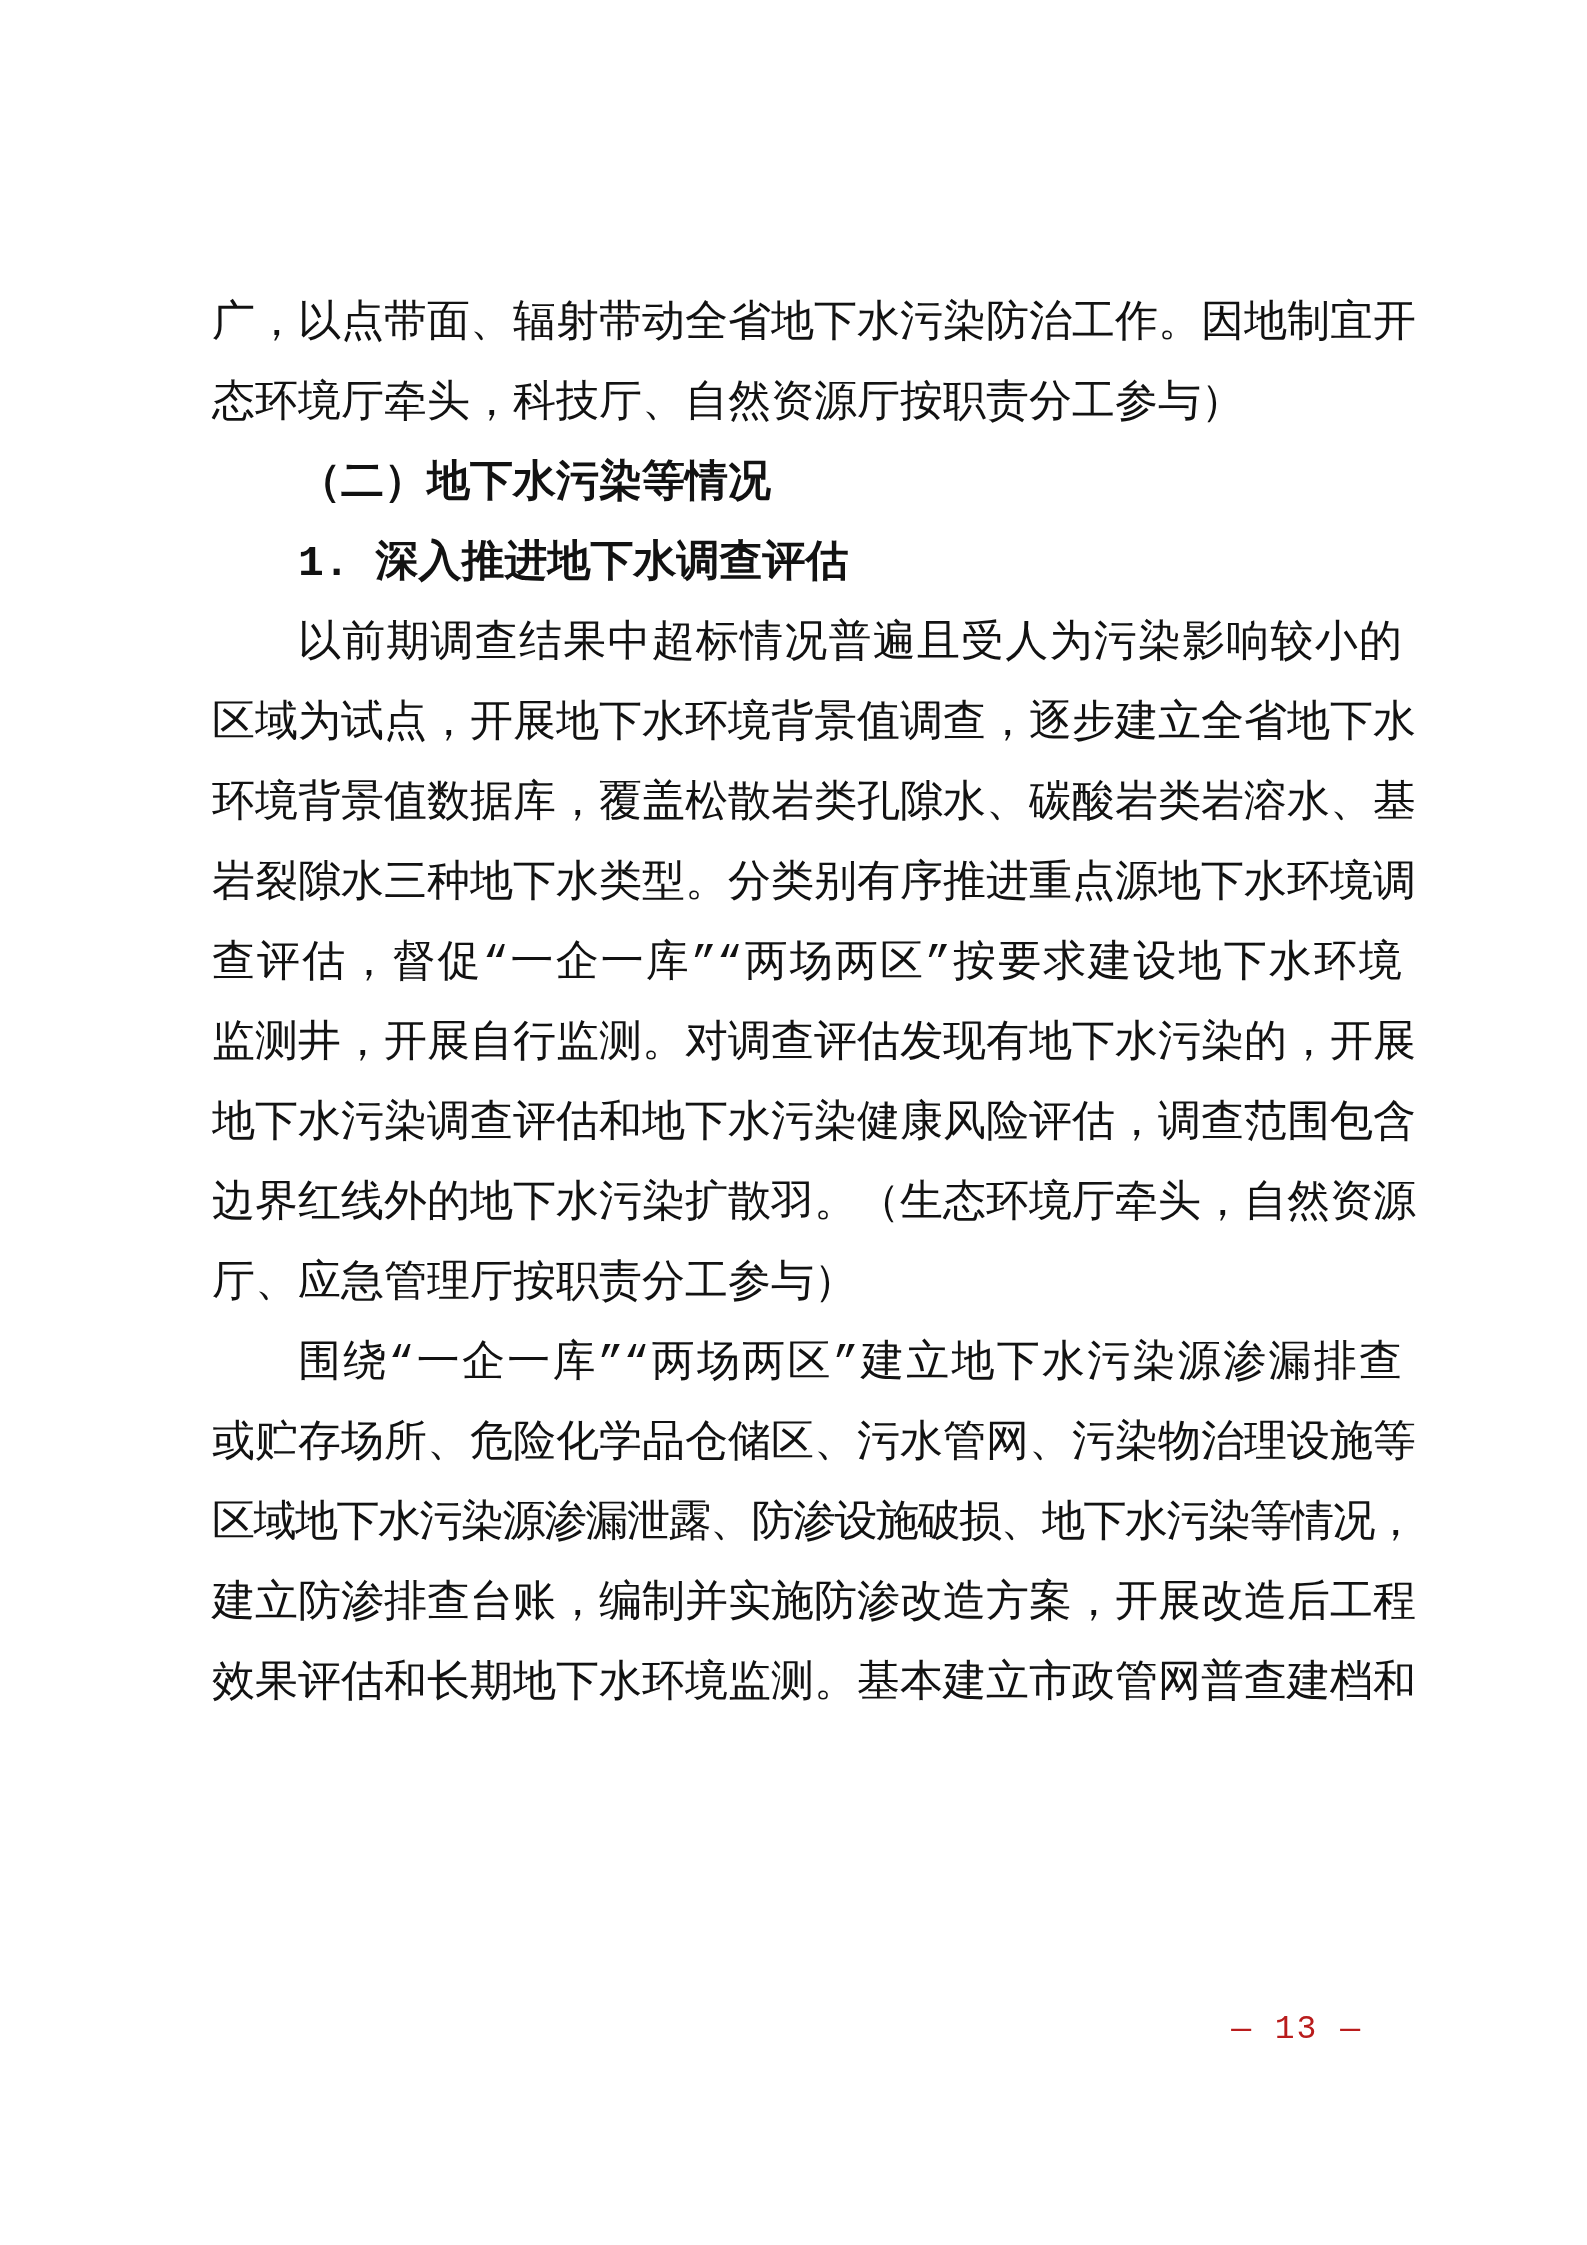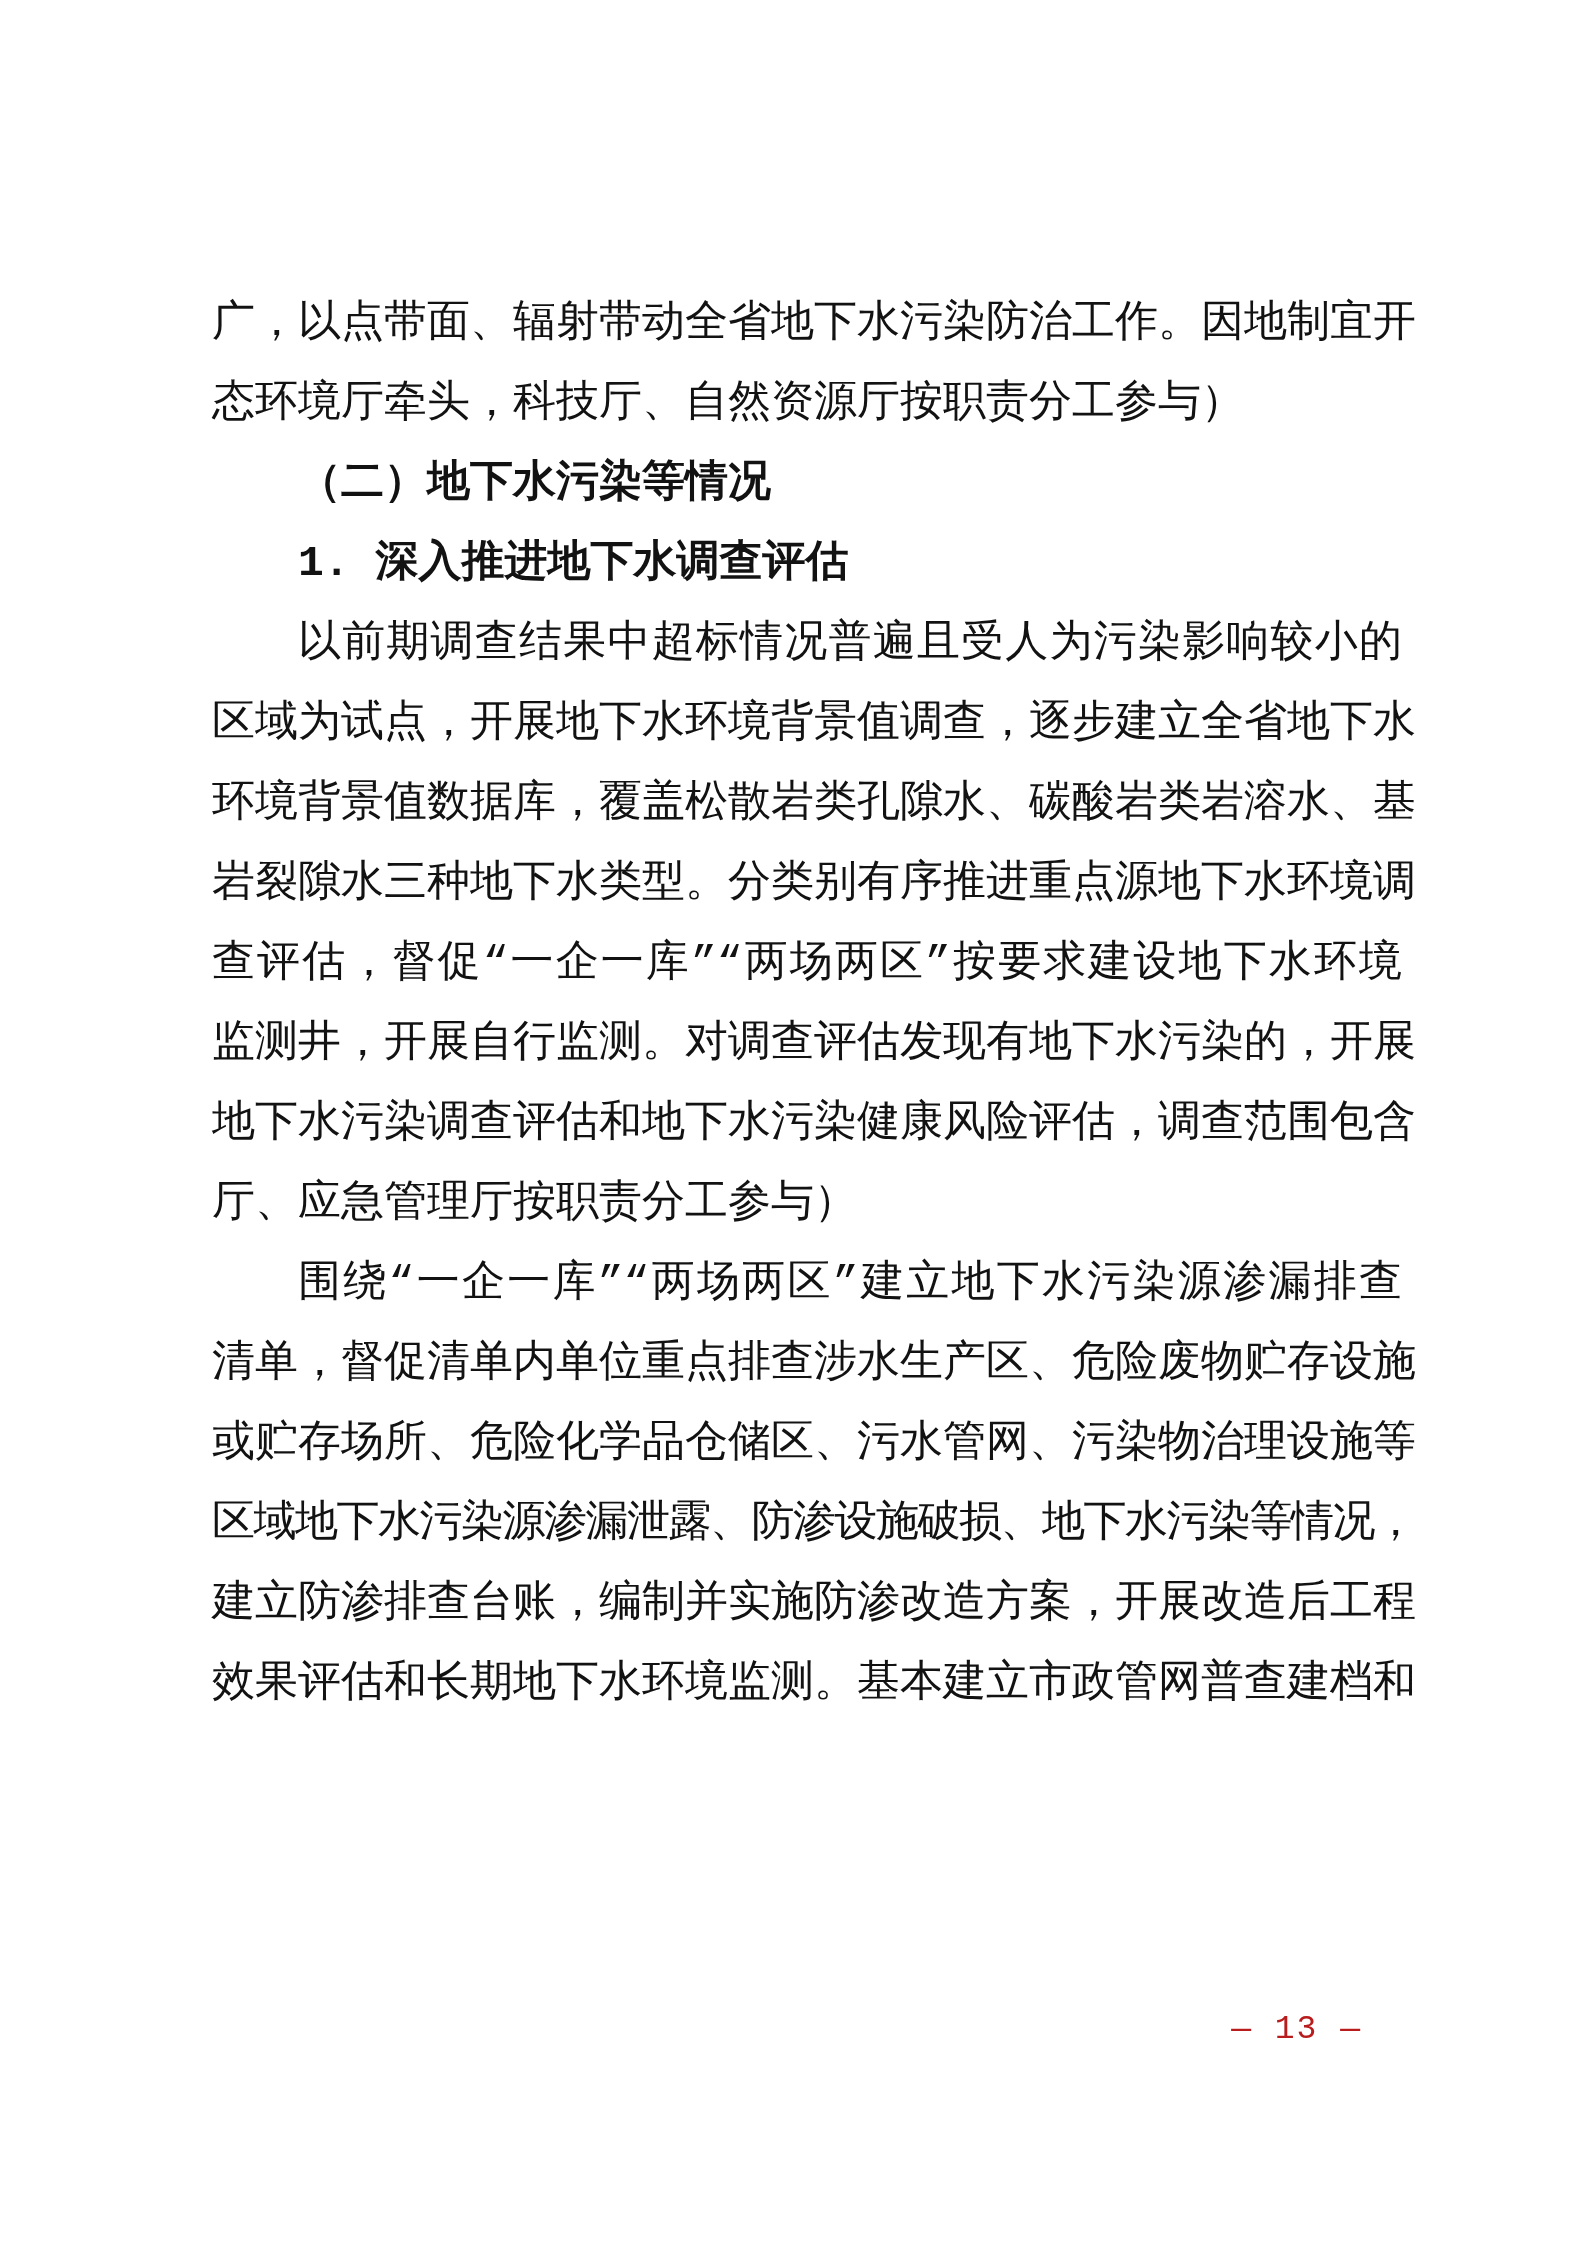--- a/index.html
+++ b/index.html
@@ -62,22 +62,22 @@
       <div class="line left">态环境厅牵头，科技厅、自然资源厅按职责分工参与）</div>
       <div class="line left indent bold">（二）地下水污染等情况</div>
       <div class="line left indent bold">1. 深入推进地下水调查评估</div>
       <div class="line indent">以前期调查结果中超标情况普遍且受人为污染影响较小的</div>
       <div class="line">区域为试点，开展地下水环境背景值调查，逐步建立全省地下水</div>
       <div class="line">环境背景值数据库，覆盖松散岩类孔隙水、碳酸岩类岩溶水、基</div>
       <div class="line">岩裂隙水三种地下水类型。分类别有序推进重点源地下水环境调</div>
       <div class="line">查评估，督促“一企一库”“两场两区”按要求建设地下水环境</div>
       <div class="line">监测井，开展自行监测。对调查评估发现有地下水污染的，开展</div>
       <div class="line">地下水污染调查评估和地下水污染健康风险评估，调查范围包含</div>
+      <div class="line">边界红线外的地下水污染扩散羽。（生态环境厅牵头，自然资源</div>
       <div class="line left">厅、应急管理厅按职责分工参与）</div>
       <div class="line indent">围绕“一企一库”“两场两区”建立地下水污染源渗漏排查</div>
-      <div class="line">清单，督促清单内单位重点排查涉水生产区、危险废物贮存设施</div>
       <div class="line">或贮存场所、危险化学品仓储区、污水管网、污染物治理设施等</div>
       <div class="line tight">区域地下水污染源渗漏泄露、防渗设施破损、地下水污染等情况，</div>
       <div class="line">建立防渗排查台账，编制并实施防渗改造方案，开展改造后工程</div>
       <div class="line">效果评估和长期地下水环境监测。基本建立市政管网普查建档和</div>
     </div>
   <div class="footer">— 13 —</div>
 </div>
 
 </body></html>

